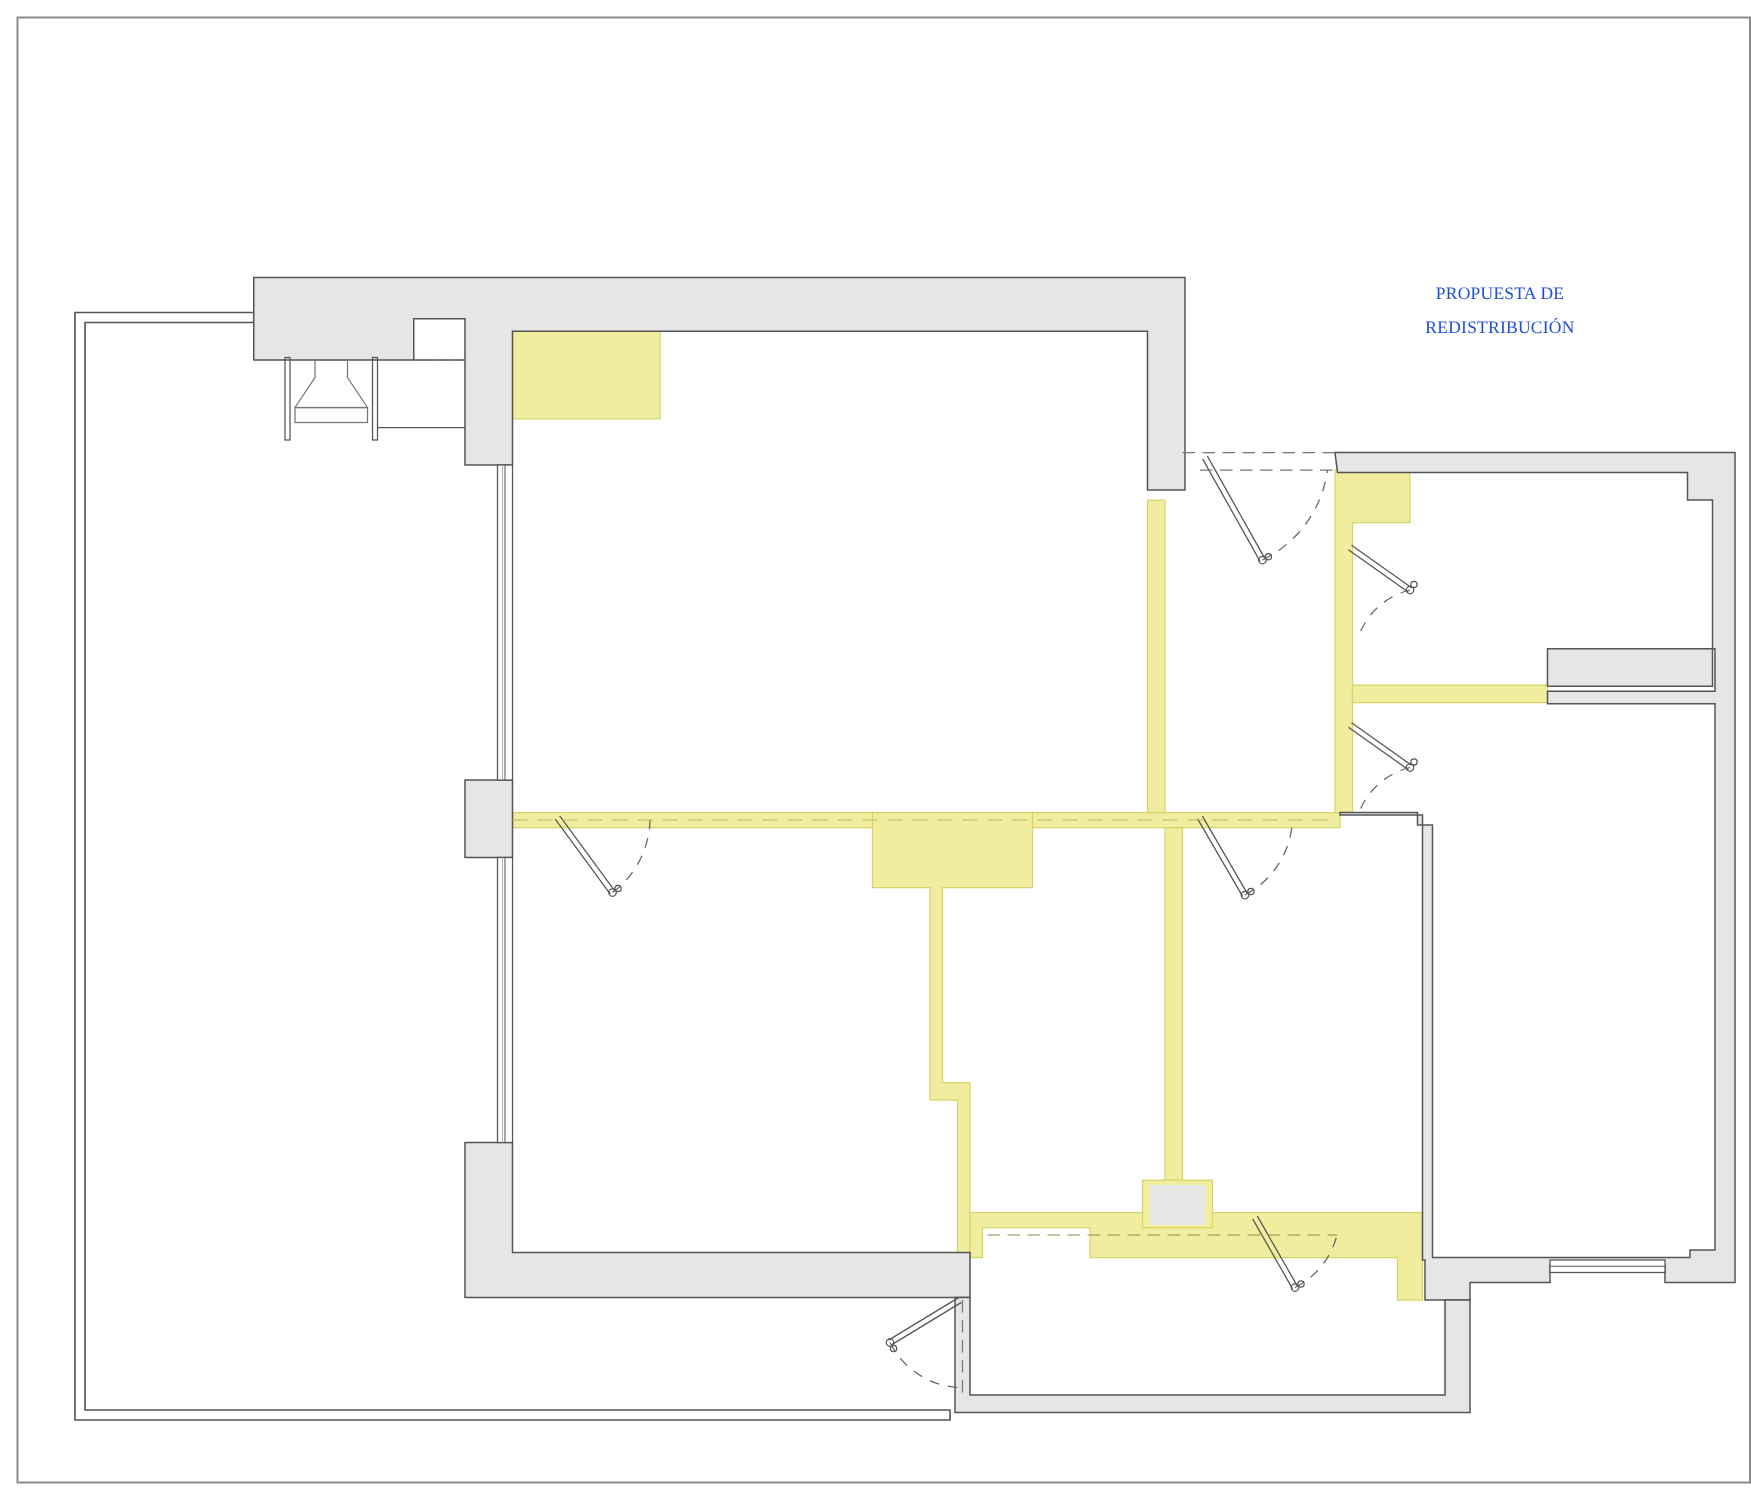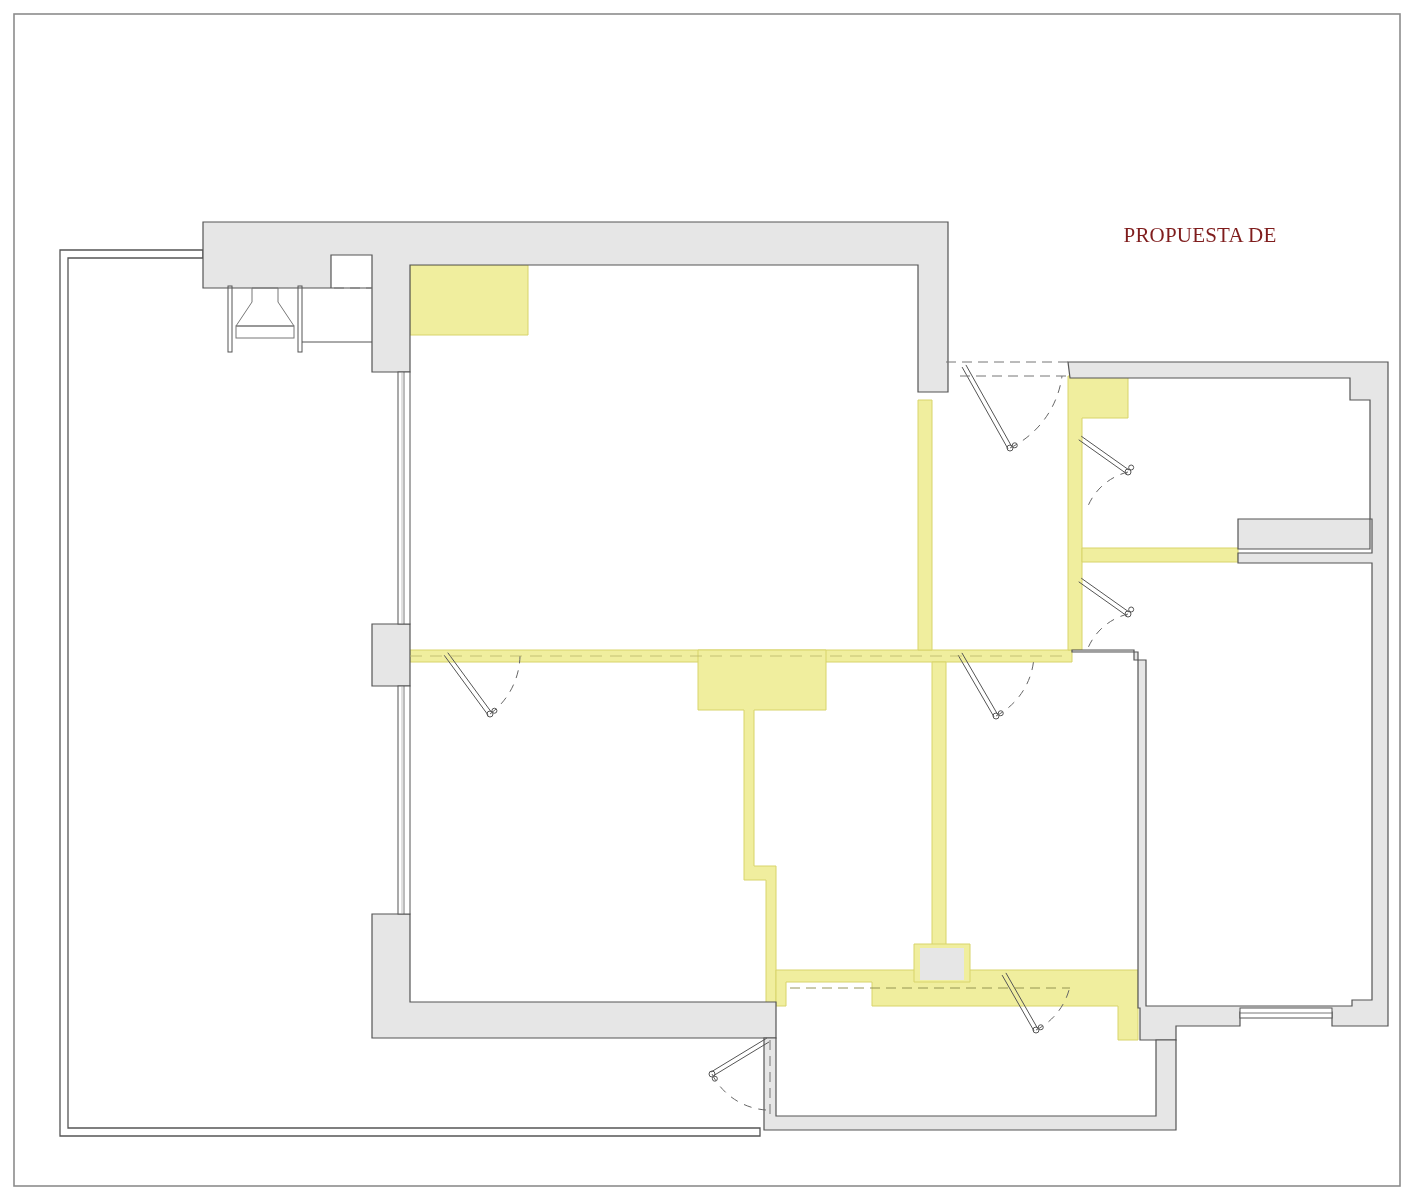--- a/index.html
+++ b/index.html
@@ -1,21 +1,21 @@
 <!DOCTYPE html>
 <html><head>
   <meta charset="utf-8">
   <style>
     html, body { margin: 0; padding: 0; background: #ffffff; }
     body { width: 1401px; height: 1200px; position: relative; overflow: hidden; font-family: "Liberation Serif", serif; }
     #sheet { position: absolute; left: 0; top: 0; width: 1401px; height: 1200px; }
     .title {
       position: absolute; left: 1070px; top: 222px; width: 260px;
       text-align: center; font-family: "Liberation Serif", "DejaVu Serif", serif;
-      font-size: 21px; line-height: 27px; color: #7f1d1d; letter-spacing: 0.2px;
+      font-size: 14px; line-height: 27px; color: #1d4ed8; letter-spacing: 0.2px;
     }
     .title span { display: block; }
   </style>
 </head>
 <body>
 
 <svg id="sheet" width="1401" height="1200" viewBox="0 0 1401 1200" xmlns="http://www.w3.org/2000/svg">
   <rect id="sheet-frame" fill="none" stroke="#8c8c8c" stroke-width="1.6" x="14" y="14" width="1386" height="1172"></rect>
   <g id="terrace-layer">
       <polygon points="60,250 203,250 203,258 68,258 68,1128 760,1128 760,1136 60,1136" fill="none" stroke="#555555" stroke-width="1.3"></polygon>
@@ -118,13 +118,14 @@
       <line x1="960" y1="376" x2="1068" y2="376" stroke="#777" stroke-width="1" stroke-dasharray="10 6"></line>
       <line x1="770" y1="1040" x2="770" y2="1116" stroke="#777" stroke-width="1" stroke-dasharray="10 6"></line>
       <line x1="334" y1="288" x2="372" y2="288" stroke="#777" stroke-width="1" stroke-dasharray="10 6"></line>
       <line x1="790" y1="988" x2="1070" y2="988" stroke="#8a8a4a" stroke-width="0.9" stroke-dasharray="10 6"></line>
       <line x1="410" y1="656" x2="1070" y2="656" stroke="#b9b56a" stroke-width="0.8" stroke-dasharray="12 8"></line>
     </g>
 </svg>
 
 <div class="title">
   <span>PROPUESTA DE</span>
+  <span>REDISTRIBUCIÓN</span>
 </div>
 
 </body></html>

